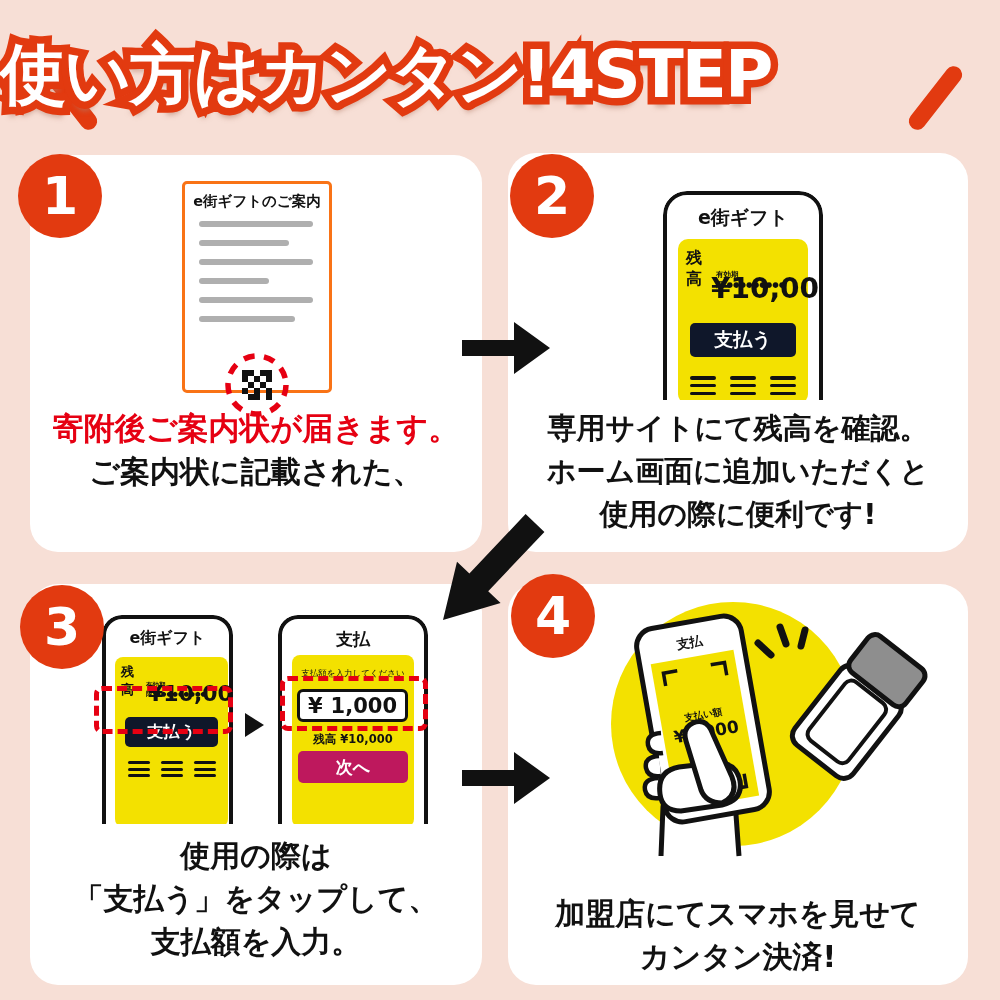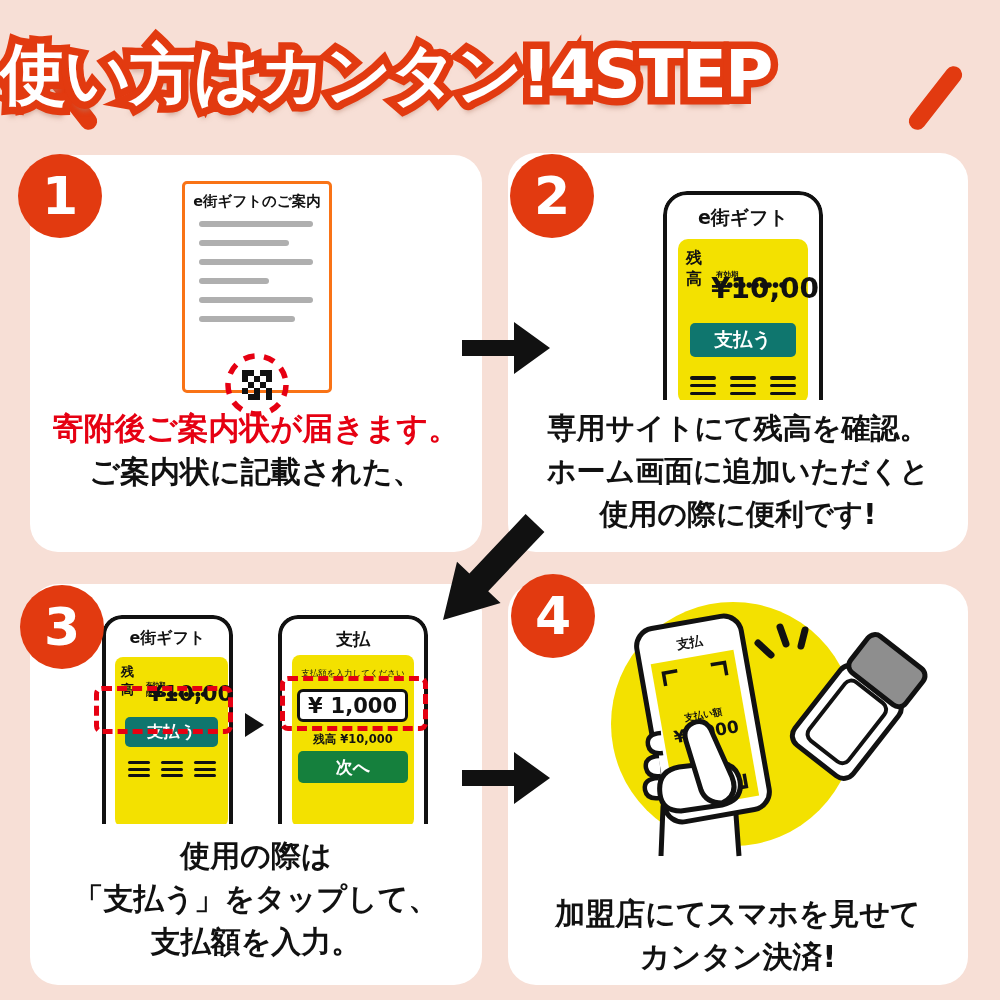--- a/index.html
+++ b/index.html
@@ -45,21 +45,21 @@
 
   
   .phone-clip{position:absolute;overflow:hidden;}
   .phone{position:relative;background:#fff;border:4px solid #111;box-sizing:border-box;}
   .ph-head{position:absolute;left:0;right:0;text-align:center;font-weight:bold;white-space:nowrap;}
   .screen{position:absolute;background:#F3E100;border-radius:10px;}
   .bal-row{position:absolute;left:8px;right:6px;display:flex;justify-content:flex-start;align-items:flex-end;}
   .bal-label{font-weight:bold;}
   .expiry{font-weight:bold;transform-origin:right bottom;}
   .amount{position:absolute;left:0;right:0;text-align:center;font-weight:bold;white-space:nowrap;padding-left:33px;}
-  .pay-btn{position:absolute;background:#0f766e;color:#fff;font-weight:bold;border-radius:5px;
+  .pay-btn{position:absolute;background:#0f172a;color:#fff;font-weight:bold;border-radius:5px;
            display:flex;align-items:center;justify-content:center;white-space:nowrap;}
   .menus{position:absolute;left:0;right:0;display:flex;justify-content:center;}
   .hamb{display:flex;flex-direction:column;justify-content:space-between;}
   .hamb i{display:block;background:#111;border-radius:2px;}
 
   
   .p2clip{left:155px;top:38px;width:160px;height:209px;border-radius:24px 24px 0 0;}
   .p2{width:160px;height:270px;border-radius:24px;}
   .p2 .ph-head{top:10px;font-size:19px;}
   .p2 .screen{left:11px;top:44px;width:130px;height:165px;}
@@ -89,21 +89,21 @@
   
   .p3bclip{left:248px;top:31px;width:150px;height:209px;border-radius:20px 20px 0 0;}
   .p3b{width:150px;height:270px;border-radius:20px;}
   .p3b .ph-head{top:9px;font-size:17px;}
   .p3b .screen{left:10px;top:36px;width:122px;height:172px;border-radius:8px;}
   .prompt{position:absolute;top:13px;left:0;right:0;text-align:center;font-size:8.5px;font-weight:normal;white-space:nowrap;}
   .input-box{position:absolute;left:5px;top:34px;width:111px;height:33px;background:#fff;border:3px solid #111;
              border-radius:6px;box-sizing:border-box;display:flex;align-items:center;justify-content:space-between;
              padding:0 8px;font-size:21px;font-weight:bold;}
   .mini-bal{position:absolute;top:77px;left:0;right:0;text-align:center;font-size:11.5px;font-weight:bold;white-space:nowrap;}
-  .next-btn{position:absolute;left:6px;right:6px;top:96px;height:32px;background:#15803d;color:#fff;border-radius:5px;
+  .next-btn{position:absolute;left:6px;right:6px;top:96px;height:32px;background:#be185d;color:#fff;border-radius:5px;
             display:flex;align-items:center;justify-content:center;font-size:17px;font-weight:bold;}
 
   .dash-rect{position:absolute;border:5px dashed #E60012;border-radius:8px;box-sizing:border-box;z-index:3;}
   .dr-a{left:64px;top:102px;width:139px;height:48px;}
   .dr-b{left:250px;top:92px;width:148px;height:55px;}
   .tri{position:absolute;left:215px;top:129px;width:0;height:0;
        border-top:12px solid transparent;border-bottom:12px solid transparent;border-left:19px solid #111;}
 
   
   .arrow{position:absolute;z-index:5;}

